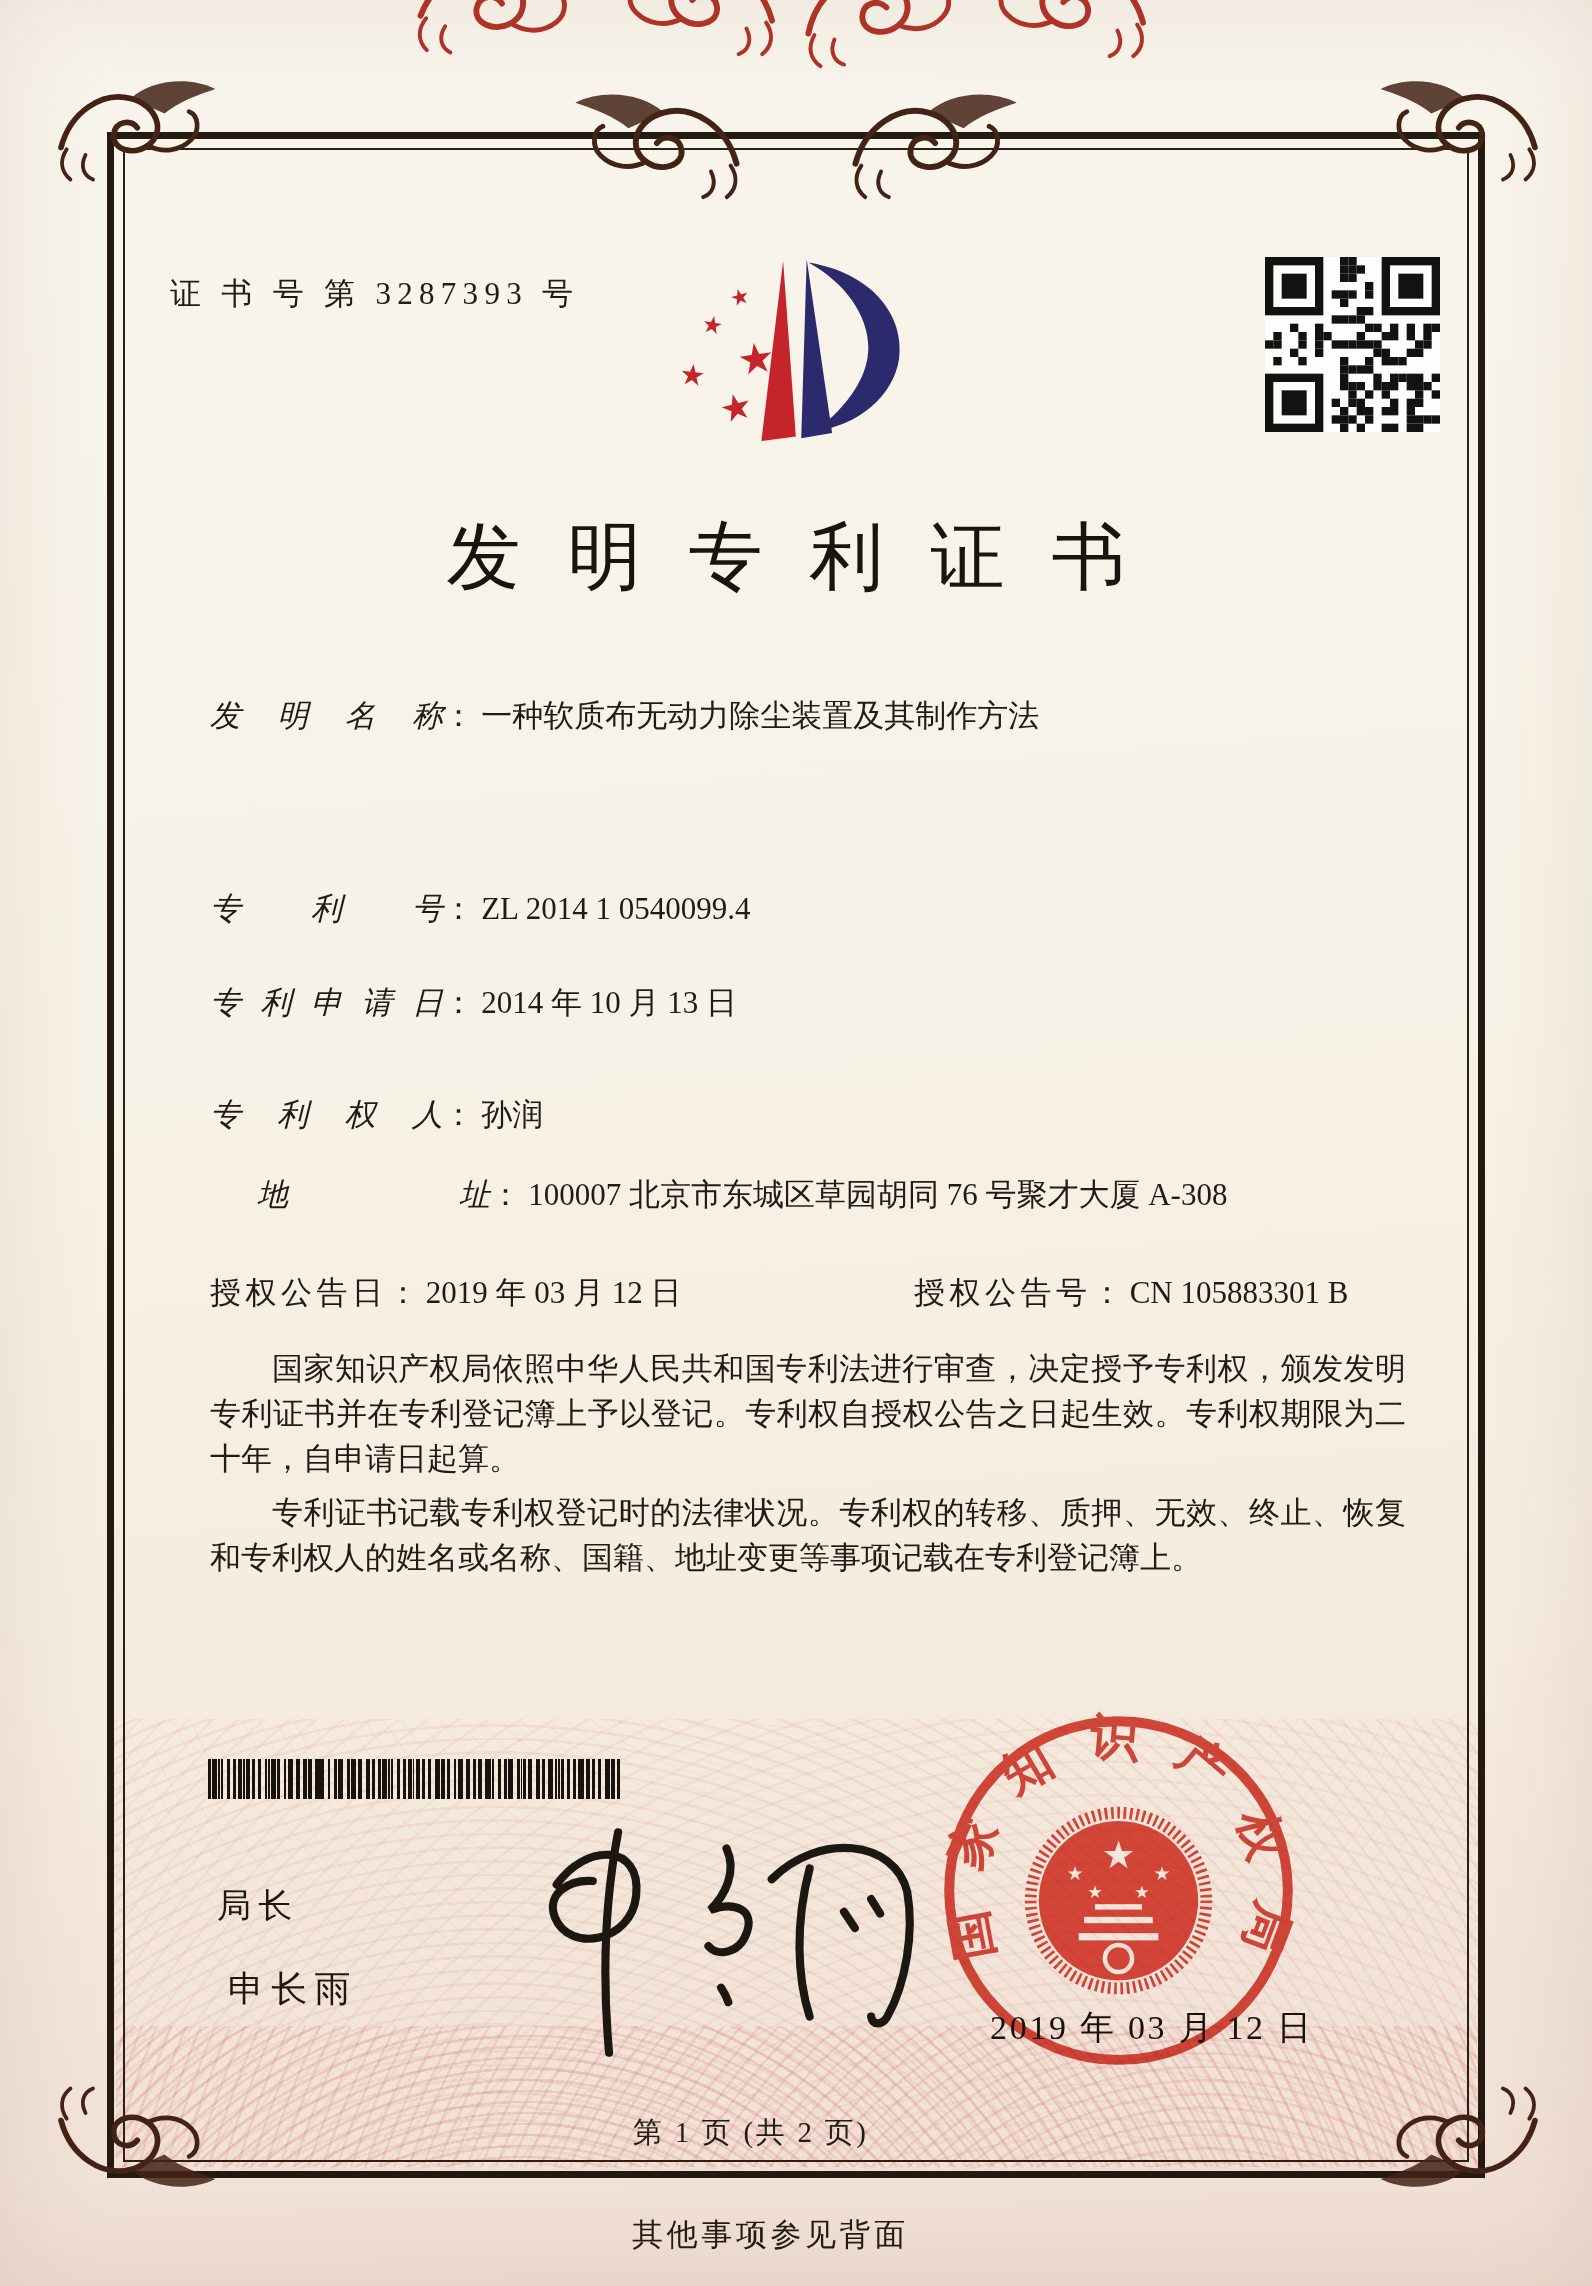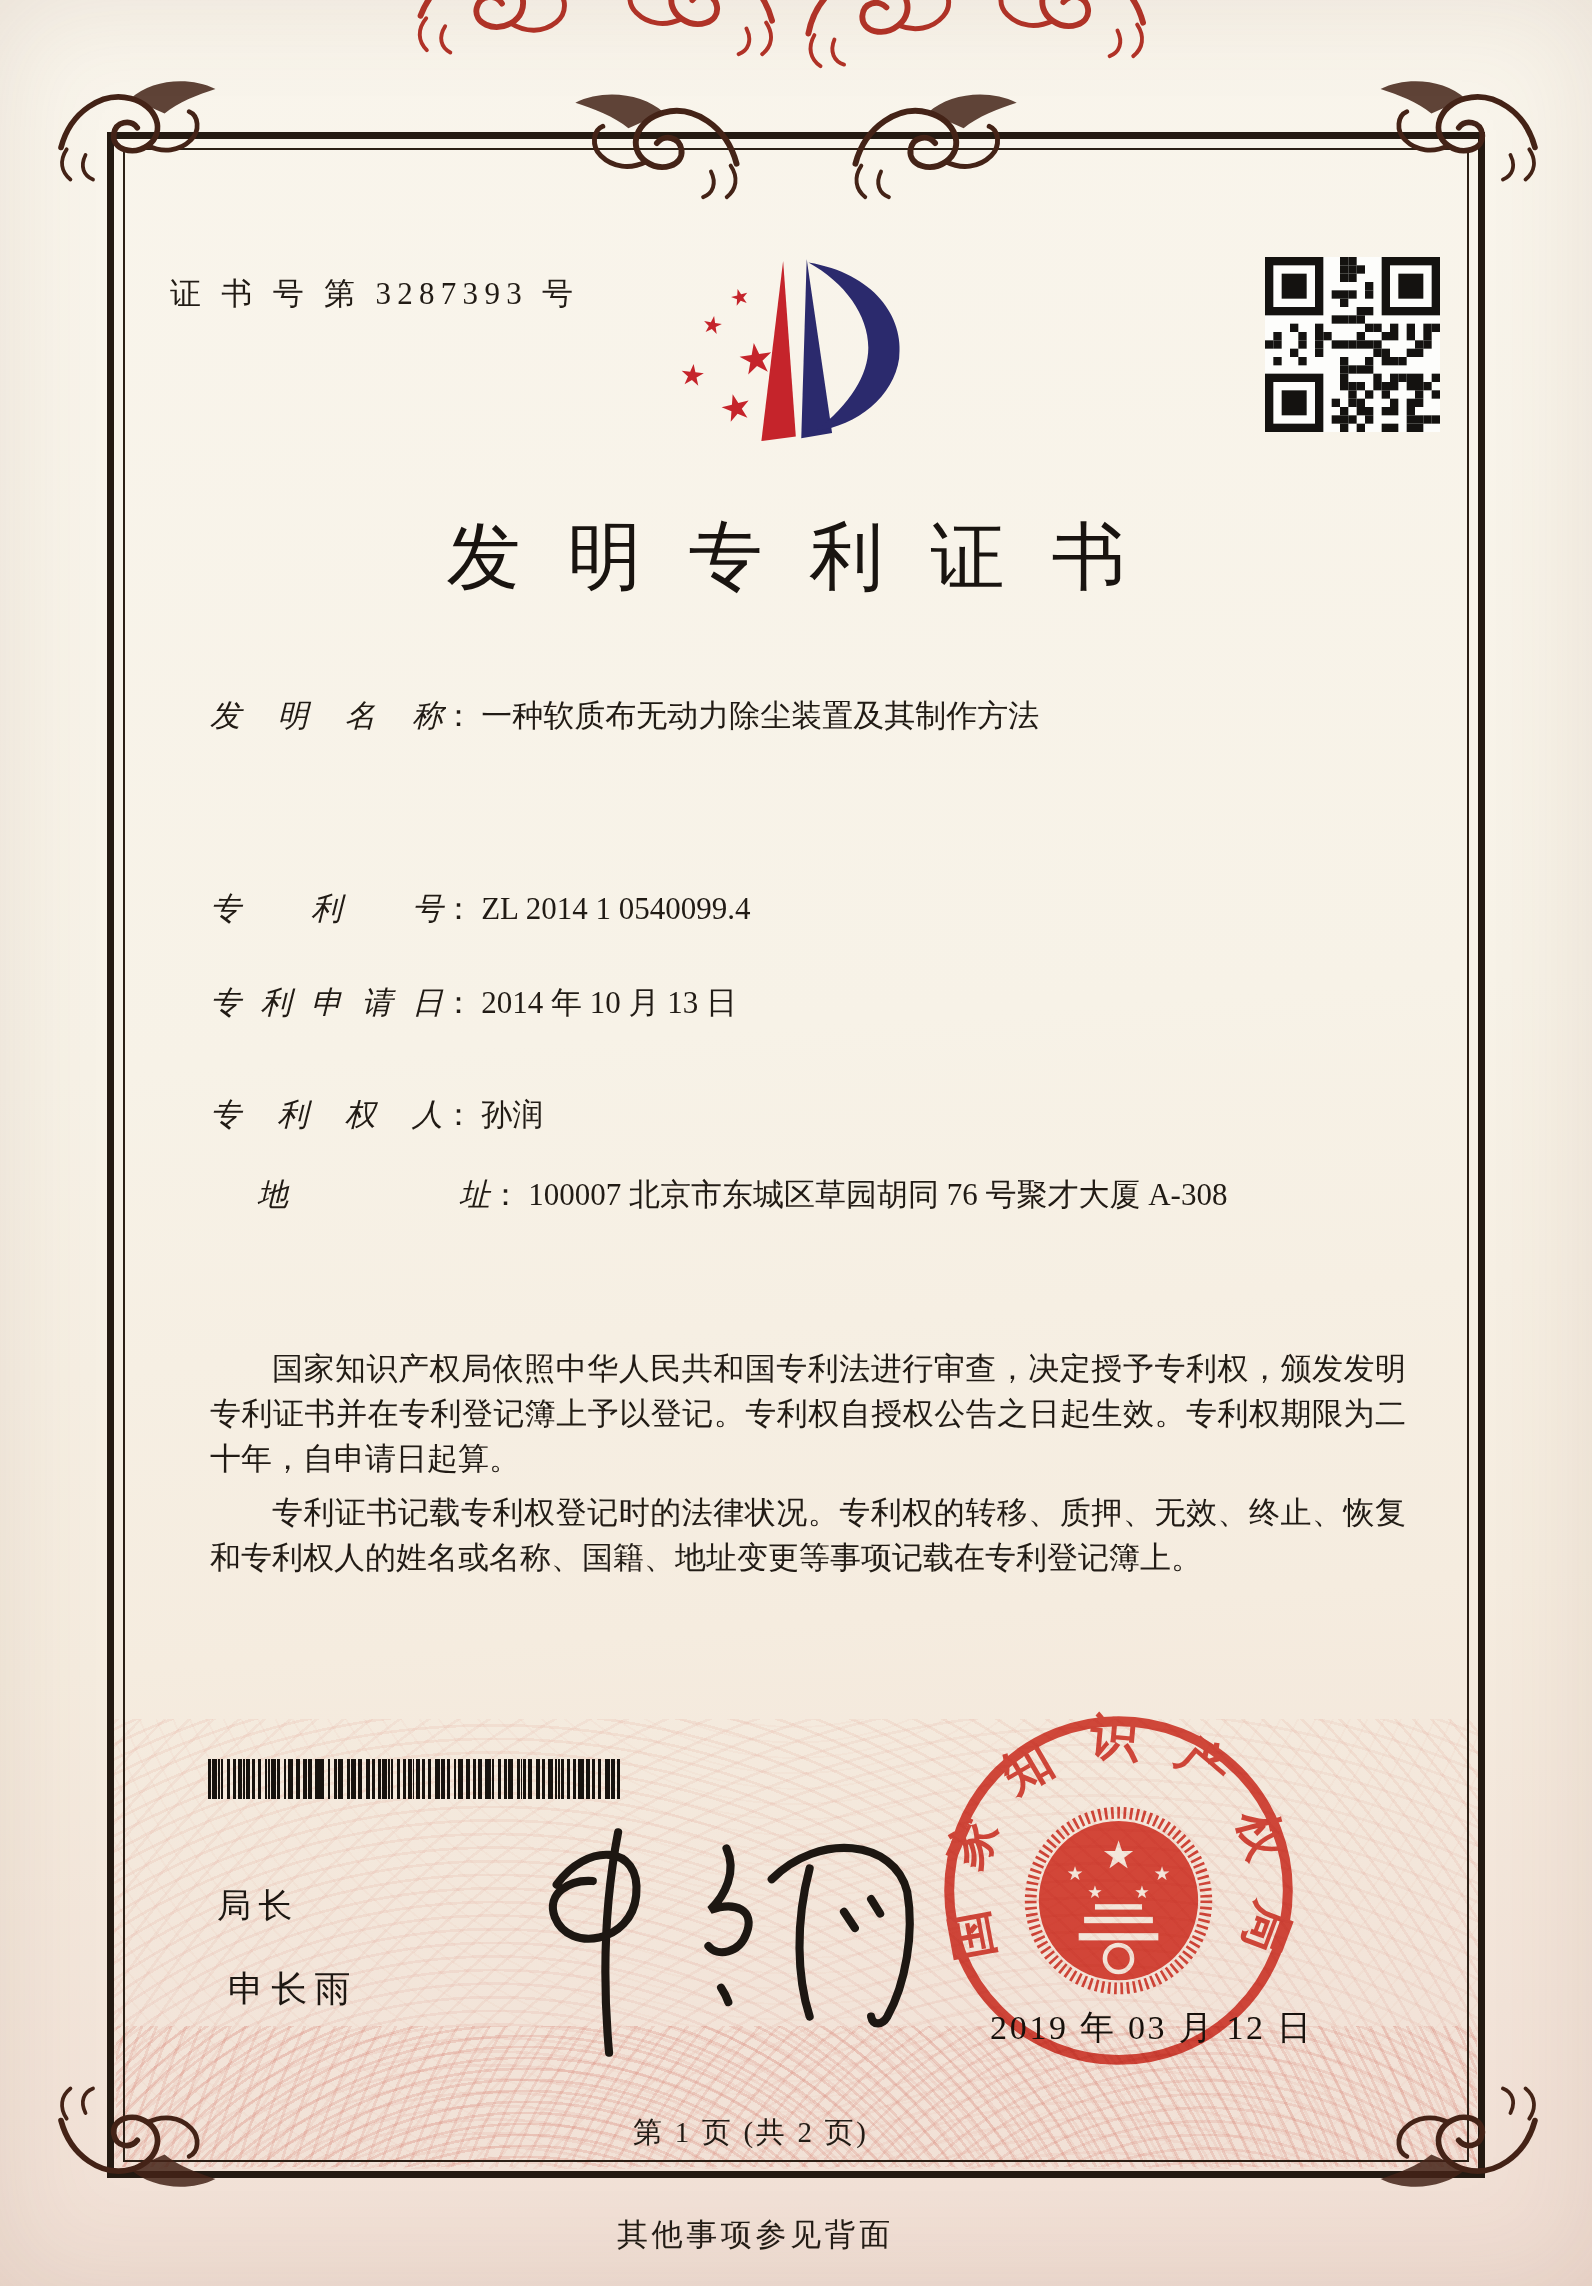--- a/index.html
+++ b/index.html
@@ -48,21 +48,21 @@
     background:
       repeating-linear-gradient(90deg,#17120e 0 2.7px,transparent 2.7px 6.3px),
       repeating-linear-gradient(90deg,#17120e 0 1.8px,transparent 1.8px 10px),
       repeating-linear-gradient(90deg,transparent 0 4.5px,#17120e 4.5px 6.3px,transparent 6.3px 15.4px);}
   .director-label{position:absolute;left:217px;top:1883px;font-size:34px;letter-spacing:7.2px;color:#1d1712;}
   .director-name{position:absolute;left:228px;top:1965px;font-size:36px;letter-spacing:7.2px;color:#1d1712;}
   .signature{position:absolute;left:450px;top:1816px;width:488px;height:253px;}
   .seal{position:absolute;left:932px;top:1705px;width:373px;height:373px;mix-blend-mode:multiply;opacity:.96;}
   .seal-date{position:absolute;left:990px;top:2005px;font-size:34px;letter-spacing:2.7px;color:#17110c;z-index:5;}
   .page-footer{position:absolute;left:633px;top:2113px;font-size:29px;letter-spacing:2.7px;color:#211b15;}
-  .back-note{position:absolute;left:617px;top:2214px;font-size:31px;letter-spacing:3.6px;color:#211b15;}
+  .back-note{position:absolute;left:632px;top:2214px;font-size:31px;letter-spacing:3.6px;color:#211b15;}
   .flourish{position:absolute;color:#442317;}
   .flourish svg{display:block;}
   .fl-red{color:#b23227;}
 </style>
 </head>
 <body>
 
 <div class="page">
 
   <svg width="0" height="0" style="position:absolute">
@@ -300,20 +300,24 @@
   <div class="row r4">
     <span class="lbl">专利申请日</span><span>：</span><span class="val">2014 年 10 月 13 日</span>
   </div>
   <div class="row r5">
     <span class="lbl">专利权人</span><span>：</span><span class="val">孙润</span>
   </div>
   <div class="row r6">
     <span class="lbl">地址</span><span>：</span><span class="val">100007 北京市东城区草园胡同 76 号聚才大厦 A-308</span>
   </div>
 
+  <div class="row rg">
+    <span><span class="glabel">授权公告日</span><span>：</span><span class="val">2019 年 03 月 12 日</span></span>
+    <span class="g2"><span class="glabel">授权公告号</span><span>：</span><span class="val">CN 105883301 B</span></span>
+  </div>
 
   <div class="paras">
     <p>国家知识产权局依照中华人民共和国专利法进行审查，决定授予专利权，颁发发明专利证书并在专利登记簿上予以登记。专利权自授权公告之日起生效。专利权期限为二十年，自申请日起算。</p>
     <p>专利证书记载专利权登记时的法律状况。专利权的转移、质押、无效、终止、恢复和专利权人的姓名或名称、国籍、地址变更等事项记载在专利登记簿上。</p>
   </div>
 
   <div class="barcode"></div>
 
   <div class="director-label">局长</div>
   <div class="director-name">申长雨</div>

